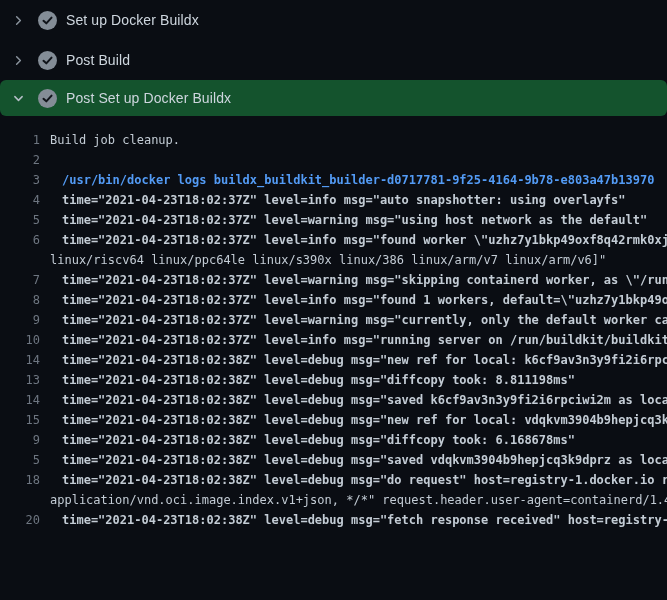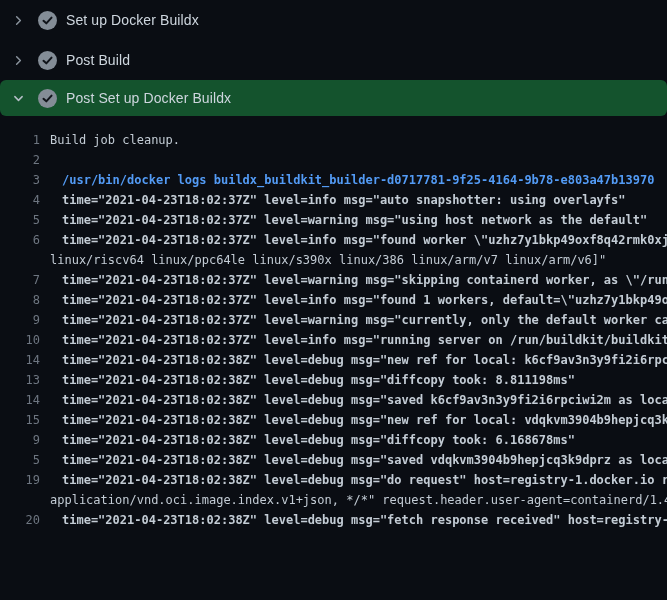--- a/index.html
+++ b/index.html
@@ -99,17 +99,17 @@
       <div class="log-row"><span class="gutter">7</span><span class="content ind">time="2021-04-23T18:02:37Z" level=warning msg="skipping containerd worker, as \"/run</span></div>
       <div class="log-row"><span class="gutter">8</span><span class="content ind">time="2021-04-23T18:02:37Z" level=info msg="found 1 workers, default=\"uzhz7y1bkp49o</span></div>
       <div class="log-row"><span class="gutter">9</span><span class="content ind">time="2021-04-23T18:02:37Z" level=warning msg="currently, only the default worker ca</span></div>
       <div class="log-row"><span class="gutter">10</span><span class="content ind">time="2021-04-23T18:02:37Z" level=info msg="running server on /run/buildkit/buildkit</span></div>
       <div class="log-row"><span class="gutter">14</span><span class="content ind">time="2021-04-23T18:02:38Z" level=debug msg="new ref for local: k6cf9av3n3y9fi2i6rpc</span></div>
       <div class="log-row"><span class="gutter">13</span><span class="content ind">time="2021-04-23T18:02:38Z" level=debug msg="diffcopy took: 8.811198ms"</span></div>
       <div class="log-row"><span class="gutter">14</span><span class="content ind">time="2021-04-23T18:02:38Z" level=debug msg="saved k6cf9av3n3y9fi2i6rpciwi2m as loca</span></div>
       <div class="log-row"><span class="gutter">15</span><span class="content ind">time="2021-04-23T18:02:38Z" level=debug msg="new ref for local: vdqkvm3904b9hepjcq3k</span></div>
       <div class="log-row"><span class="gutter">9</span><span class="content ind">time="2021-04-23T18:02:38Z" level=debug msg="diffcopy took: 6.168678ms"</span></div>
       <div class="log-row"><span class="gutter">5</span><span class="content ind">time="2021-04-23T18:02:38Z" level=debug msg="saved vdqkvm3904b9hepjcq3k9dprz as loca</span></div>
-      <div class="log-row"><span class="gutter">19</span><span class="content ind">time="2021-04-23T18:02:38Z" level=debug msg="do request" host=registry-1.docker.io r</span></div>
+      <div class="log-row"><span class="gutter">18</span><span class="content ind">time="2021-04-23T18:02:38Z" level=debug msg="do request" host=registry-1.docker.io r</span></div>
       <div class="log-row"><span class="gutter"></span><span class="content">application/vnd.oci.image.index.v1+json, */*" request.header.user-agent=containerd/1.4</span></div>
       <div class="log-row"><span class="gutter">20</span><span class="content ind">time="2021-04-23T18:02:38Z" level=debug msg="fetch response received" host=registry-</span></div>
     </div>
 </div>
 
 </body></html>

